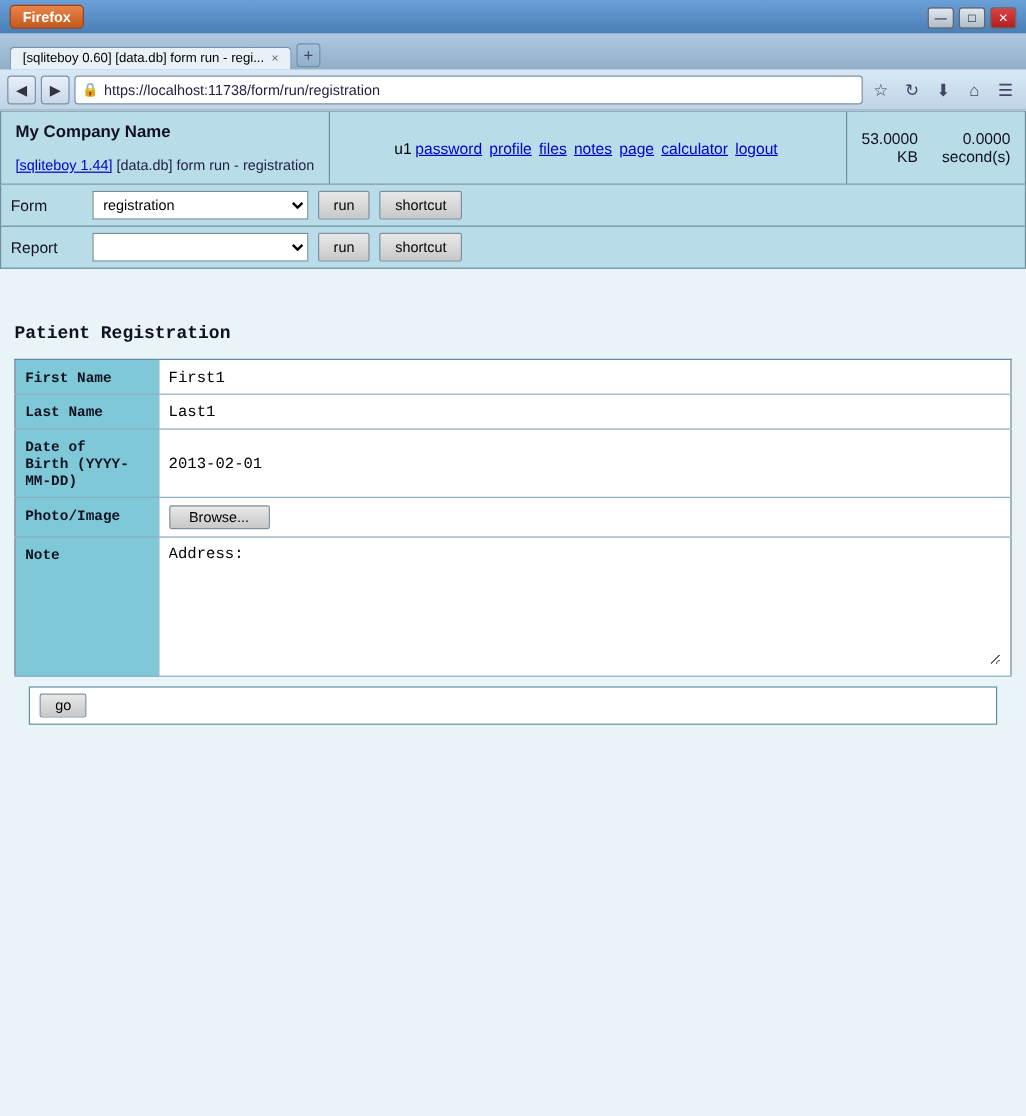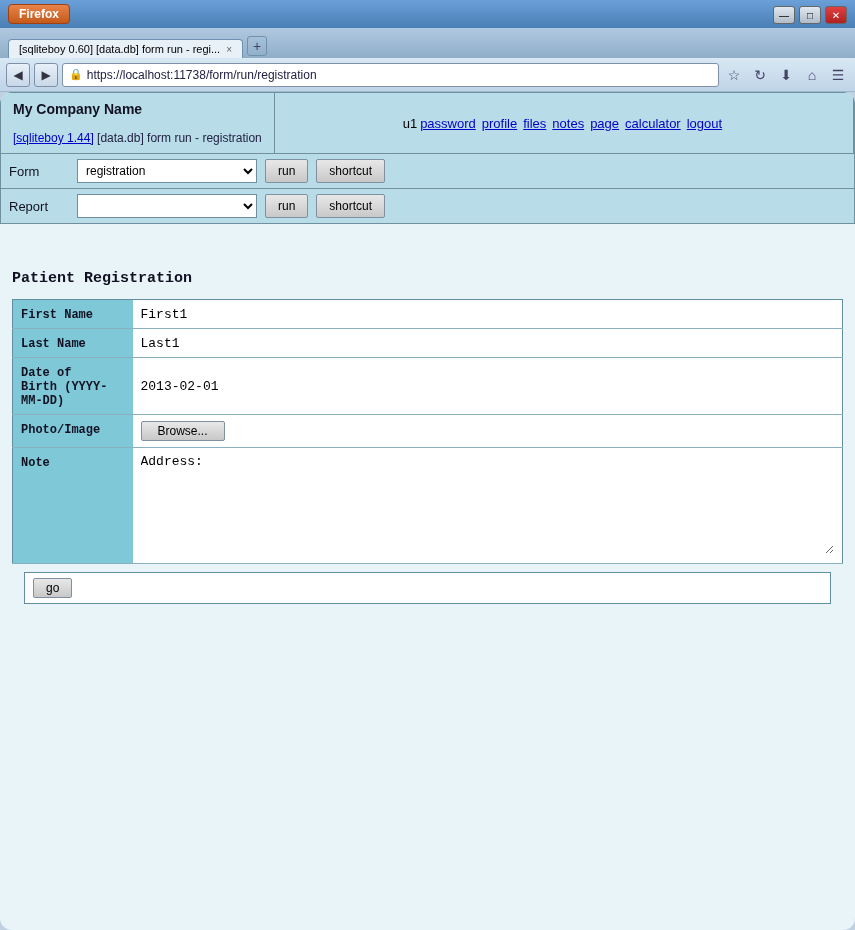--- a/index.html
+++ b/index.html
@@ -112,21 +112,20 @@
       display: flex; align-items: center; justify-content: center;
     }
 
     
     .page-content {
       background: #e8f4f8;
       margin: 0;
       padding: 0;
       height: calc(930px - 28px - 30px - 34px);
       overflow-y: auto;
-      border-radius: 12px;
     }
 
     
     .app-header {
       background: #b8dce8;
       border: 1px solid #7090a0;
       display: flex;
       align-items: stretch;
     }
     .header-brand {
@@ -325,20 +324,30 @@
       <span>u1 </span>
       <a href="#">password</a>
       <a href="#">profile</a>
       <br>
       <a href="#">files</a>
       <a href="#">notes</a>
       <a href="#">page</a>
       <br>
       <a href="#">calculator</a>
       <a href="#">logout</a>
+    </div>
+    <div class="header-stats">
+      <div class="stat-block">
+        <span>53.0000</span><br>
+        <span>KB</span>
+      </div>
+      <div class="stat-block">
+        <span>0.0000</span><br>
+        <span>second(s)</span>
+      </div>
     </div>
   </div>
 
   <div class="form-row-section">
     <div class="form-row">
       <span class="row-label">Form</span>
       <select class="row-select">
         <option>registration</option>
       </select>
       <button class="row-btn">run</button>

